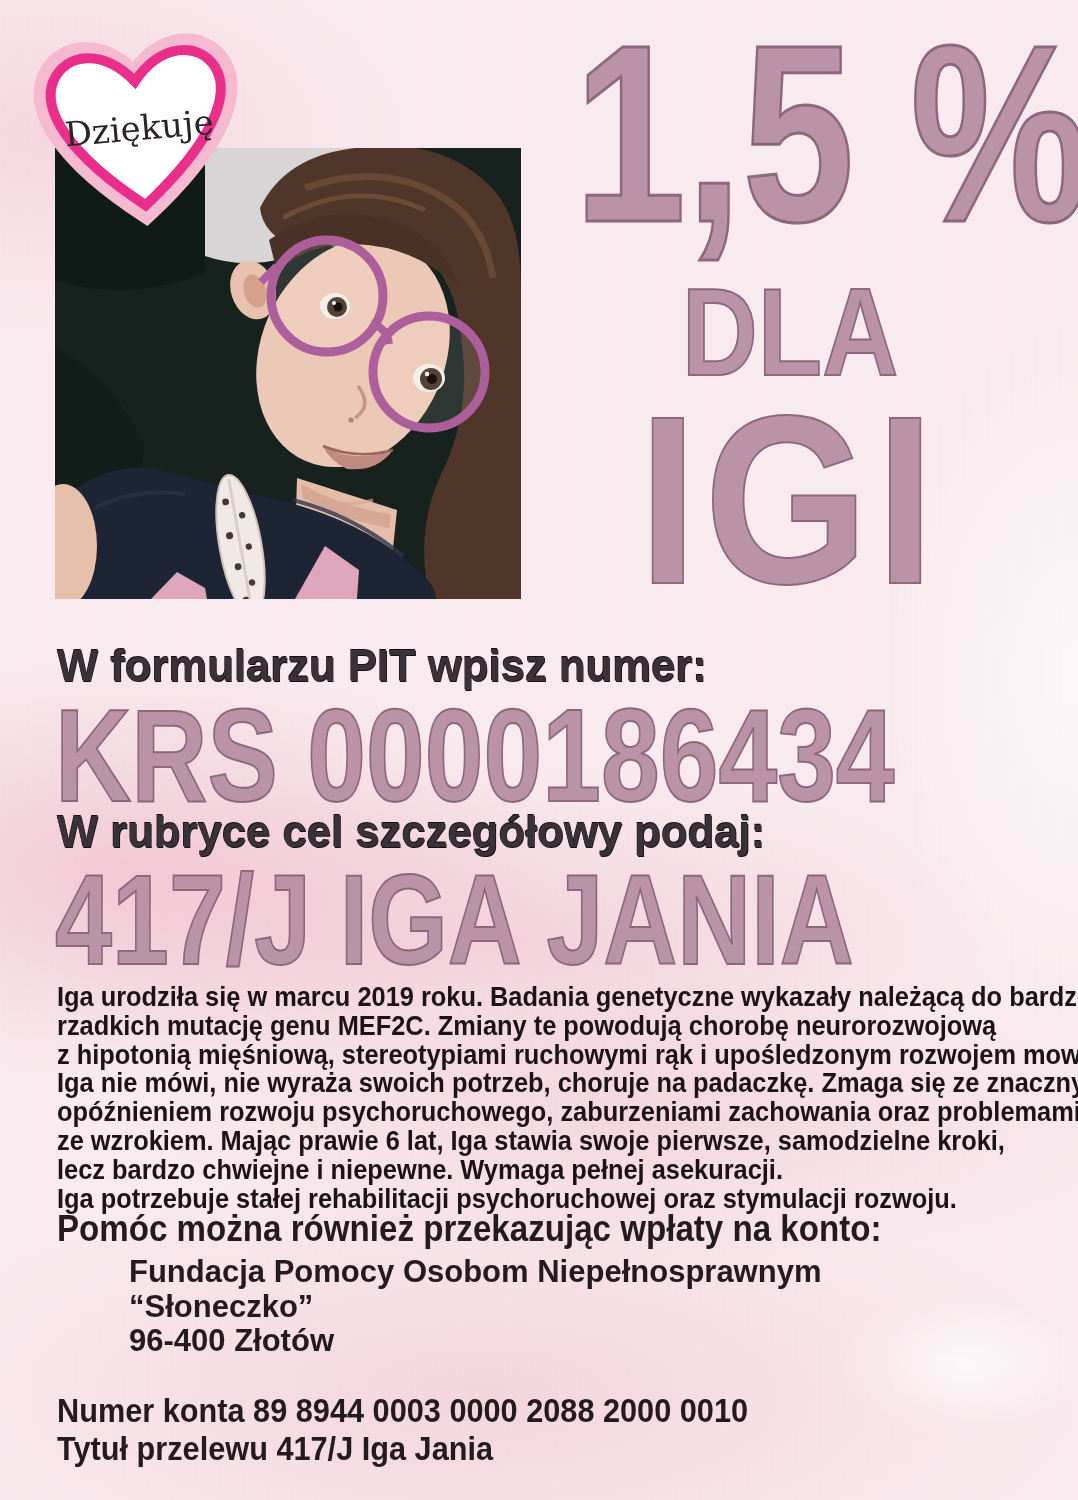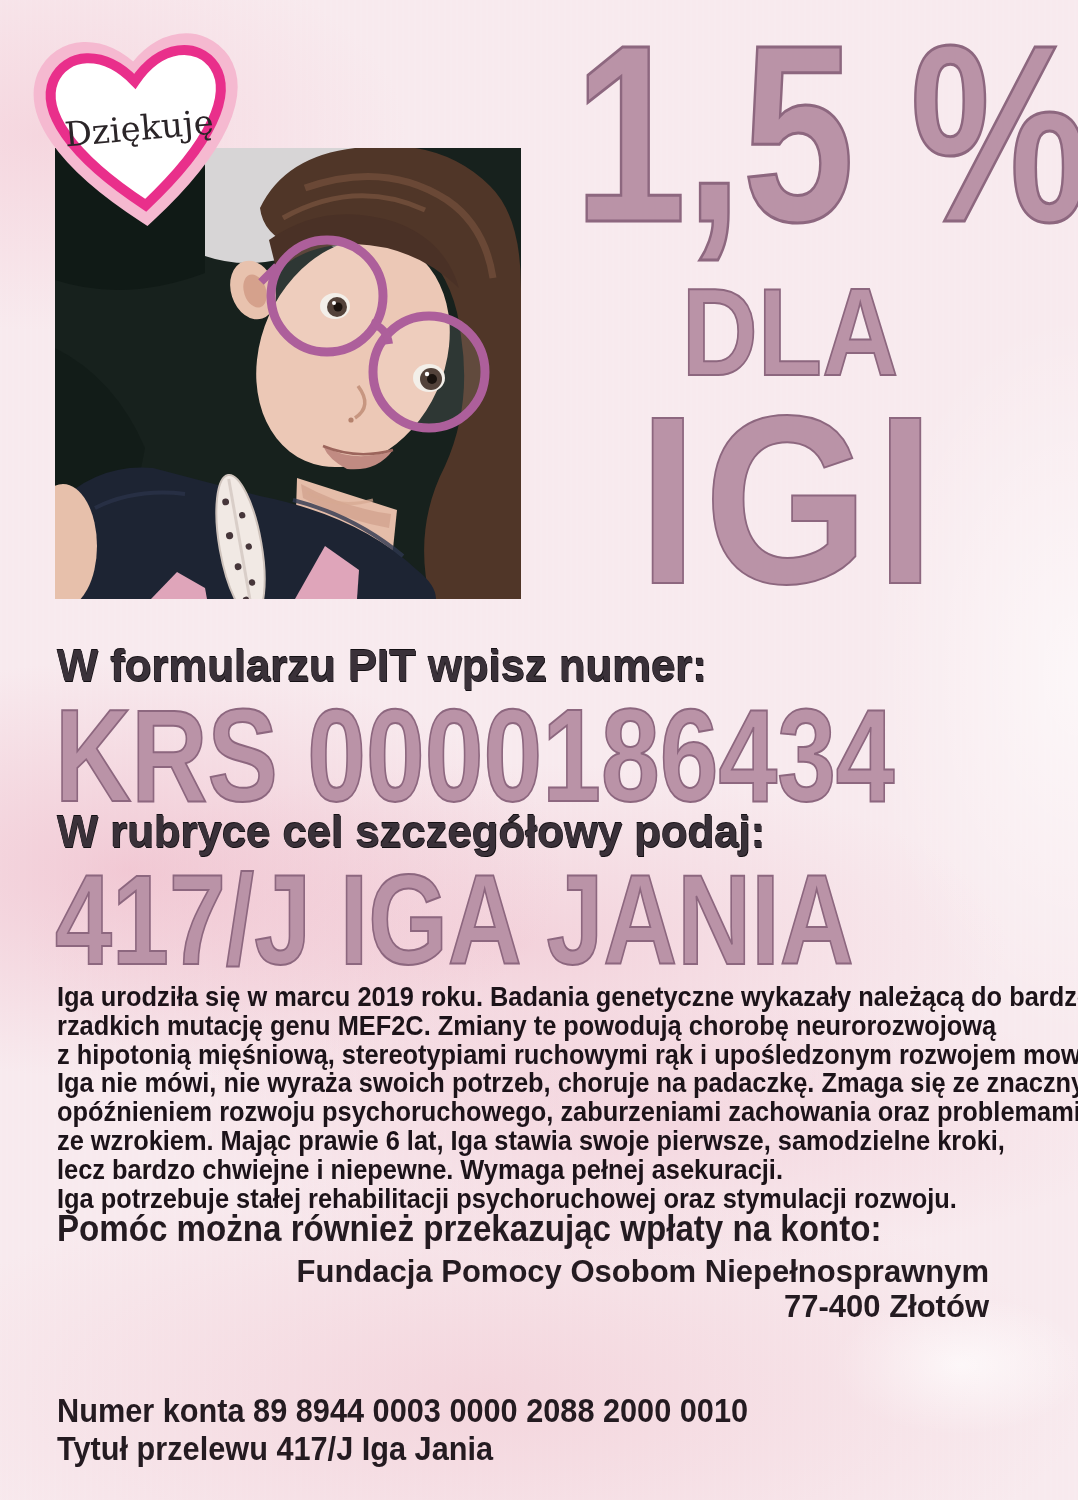--- a/index.html
+++ b/index.html
@@ -37,21 +37,21 @@
     transform:scaleX(.85);transform-origin:center top;}
   .igi{left:520px;top:380px;width:540px;text-align:center;font-size:240px;letter-spacing:8px;
     transform:scaleX(.88);transform-origin:center top;}
   .pit-label{left:57px;top:640px;font-size:45px;transform:scaleX(.97);transform-origin:left top;}
   .krs{left:55px;top:690px;font-size:132px;transform:scaleX(.80);transform-origin:left top;}
   .cel-label{left:57px;top:806px;font-size:45px;transform:scaleX(.97);transform-origin:left top;}
   .cel-value{left:55px;top:856px;font-size:128px;transform:scaleX(.80);transform-origin:left top;}
   .about{left:57px;top:983px;width:1020px;font-size:27px;line-height:28.8px;
     color:#1c1319;font-weight:bold;transform:scaleX(.94);transform-origin:left top;white-space:nowrap;}
   .intro{left:57px;top:1208px;font-size:36px;transform:scaleX(.92);transform-origin:left top;}
-  .bank-center{left:129px;top:1255px;width:860px;text-align:right;
+  .bank-center{left:129px;top:1255px;width:860px;text-align:left;
     font-size:31px;line-height:34.5px;color:#241b21;font-weight:bold;}
   .bank-center div{white-space:nowrap;}
   .account{left:57px;top:1392px;font-size:33px;transform:scaleX(.93);transform-origin:left top;}
   .transfer{left:57px;top:1430px;font-size:33px;transform:scaleX(.93);transform-origin:left top;}
   .photo-frame{left:55px;top:148px;width:466px;height:451px;}
   .heart-badge{left:28px;top:22px;width:222px;height:214px;}
   .heart-text{
     position:absolute;left:0;top:86px;width:100%;text-align:center;
     font-family:"DejaVu Serif",serif;font-size:34px;color:#2b2528;
     transform:rotate(-5deg);
@@ -156,18 +156,19 @@
     <div>Iga nie mówi, nie wyraża swoich potrzeb, choruje na padaczkę. Zmaga się ze znacznym</div>
     <div>opóźnieniem rozwoju psychoruchowego, zaburzeniami zachowania oraz problemami</div>
     <div>ze wzrokiem. Mając prawie 6 lat, Iga stawia swoje pierwsze, samodzielne kroki,</div>
     <div>lecz bardzo chwiejne i niepewne. Wymaga pełnej asekuracji.</div>
     <div>Iga potrzebuje stałej rehabilitacji psychoruchowej oraz stymulacji rozwoju.</div>
   </div>
 
   <div class="abs blacktxt intro">Pomóc można również przekazując wpłaty na konto:</div>
   <div class="abs bank-center">
     <div>Fundacja Pomocy Osobom Niepełnosprawnym</div>
-    <div>77-400 Złotów</div>
+    <div>“Słoneczko”</div>
+    <div>96-400 Złotów</div>
   </div>
   <div class="abs blacktxt account">Numer konta 89 8944 0003 0000 2088 2000 0010</div>
   <div class="abs blacktxt transfer">Tytuł przelewu 417/J Iga Jania</div>
 
 </div>
 
 </body></html>

